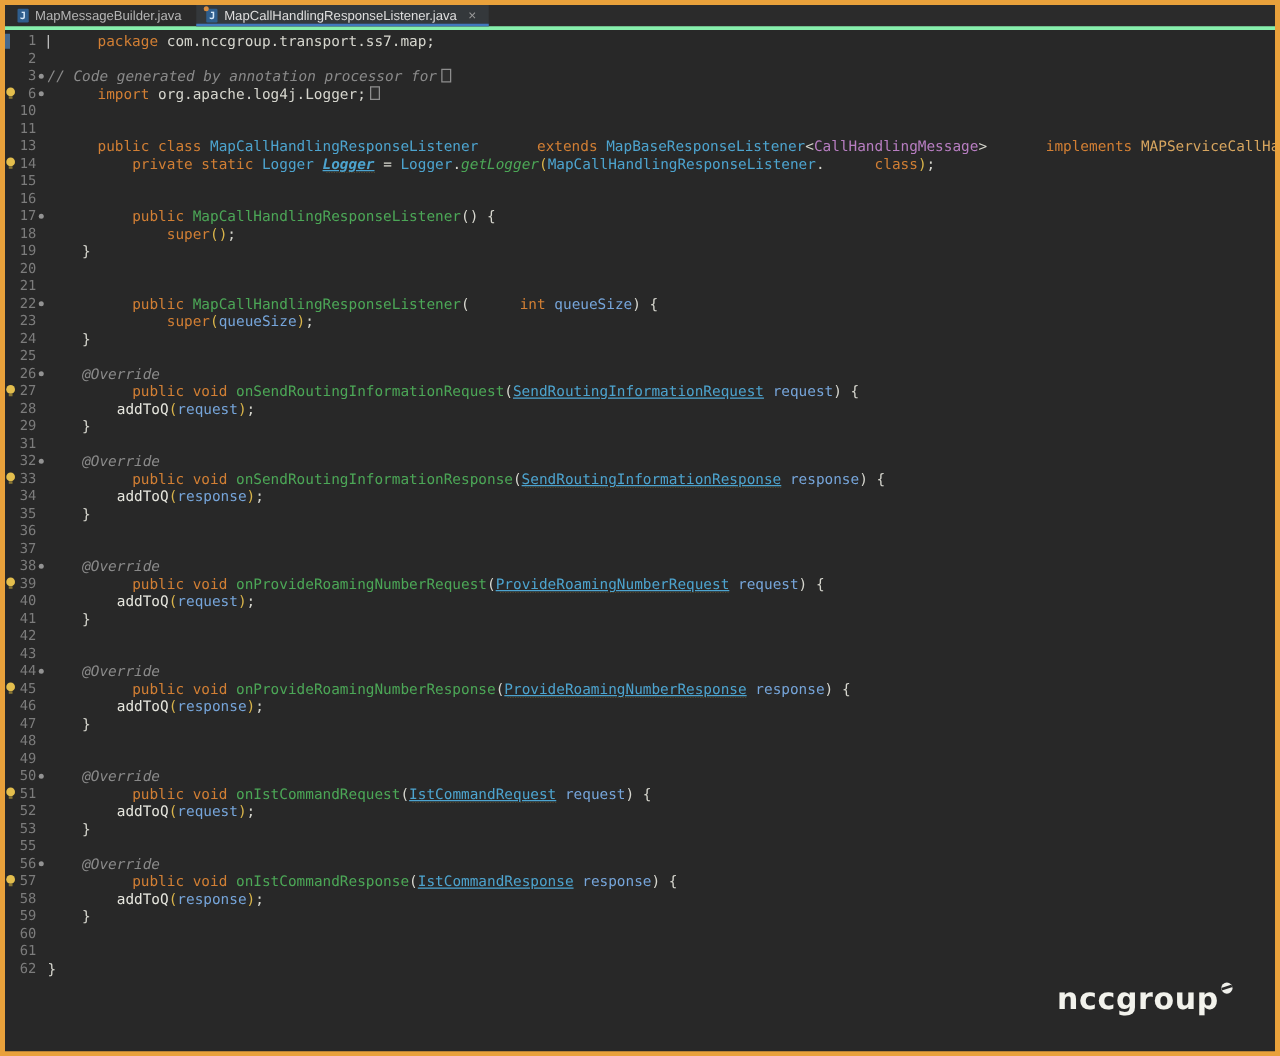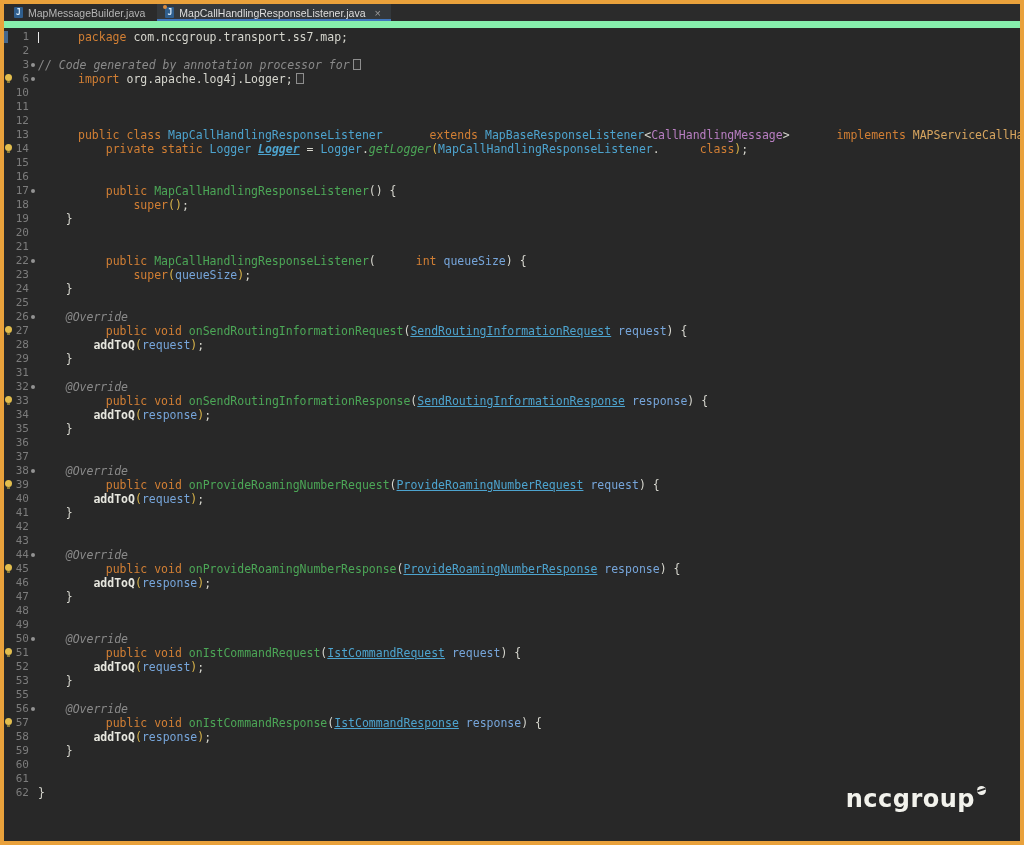--- a/index.html
+++ b/index.html
@@ -8,21 +8,21 @@
     background:#E9A13B; overflow:hidden;
     font-family:"DejaVu Sans Mono", monospace;
   }
   .window {
     position:absolute; left:4px; top:4px; width:1016px; height:837px;
     background:#282828; overflow:hidden;
   }
   
   .tabbar {
     height:17px; background:#2B2B2B; display:flex; align-items:stretch;
-    border-bottom:7px solid #86efac;
+    border-bottom:3px solid #86efac;
   }
   .tab {
     display:flex; align-items:center; gap:5px; padding:0 10px 0 8px;
     font:10.5px "Liberation Sans", sans-serif; color:#B5B5B5;
     position:relative; cursor:default; margin-left:2px;
   }
   .tab.active { background:#34383B; color:#DEDEDE; }
   .tab.active::after {
     content:""; position:absolute; left:0; right:0; bottom:0; height:2px;
     background:#4178BE;
@@ -60,21 +60,21 @@
   .tk-kw  { color:#D27F34;padding-left:40px; }
   .tk-cmt { color:#8A8A8A; font-style:italic; }
   .tk-ann { color:#8A8A8A; font-style:italic; }
   .tk-typ { color:#4DA4CF; }
   .tk-typu{ color:#4DA4CF; text-decoration:underline; border-bottom:1px dotted #C2A23C; }
   .tk-fld { color:#4DA4CF; font-style:italic; font-weight:bold; text-decoration:underline; border-bottom:1px dotted #C2A23C; }
   .tk-var { color:#76A5DA; }
   .tk-mth { color:#4CA757; }
   .tk-mthi{ color:#4CA757; font-style:italic; }
   .tk-gld { color:#D9B44A; }
-  .tk-bld { color:#E6E6DE; font-weight:bold; }
+  .tk-bld { color:#E6E6DE; font-weight:normal; }
   .tk-gen { color:#B87EC2;margin-top:46px; }
   .tk-ifc { color:#D7A55F; }
   
   .bulb { position:absolute; left:1px; top:2px; width:7px; height:10px; }
   .bulb::before {
     content:""; position:absolute; left:0; top:0; width:7px; height:7px;
     border-radius:50%; background:#E3BE4D;
   }
   .bulb::after {
     content:""; position:absolute; left:2px; top:7px; width:3px; height:2px;
@@ -158,26 +158,20 @@
         <span class="g-code"></span>
       </div>
       <div class="row">
         <span class="g-icons"></span>
         <span class="g-num">11</span>
         <span class="g-fold"></span>
         <span class="g-code"></span>
       </div>
       <div class="row">
         <span class="g-icons"></span>
-        <span class="g-num">12</span>
-        <span class="g-fold"></span>
-        <span class="g-code"></span>
-      </div>
-      <div class="row">
-        <span class="g-icons"></span>
         <span class="g-num">13</span>
         <span class="g-fold"></span>
         <span class="g-code"><span class="tk-kw">public class </span><span class="tk-typ">MapCallHandlingResponseListener</span><span class="tk-kw"> extends </span><span class="tk-typ">MapBaseResponseListener</span><span class="tk-pln">&lt;</span><span class="tk-gen">CallHandlingMessage</span><span class="tk-pln">&gt;</span><span class="tk-kw"> implements </span><span class="tk-ifc">MAPServiceCallHandlingListener</span><span class="tk-pln"> {</span></span>
       </div>
       <div class="row">
         <span class="g-icons">
           <span class="bulb"></span>
         </span>
         <span class="g-num">14</span>
         <span class="g-fold"></span>

